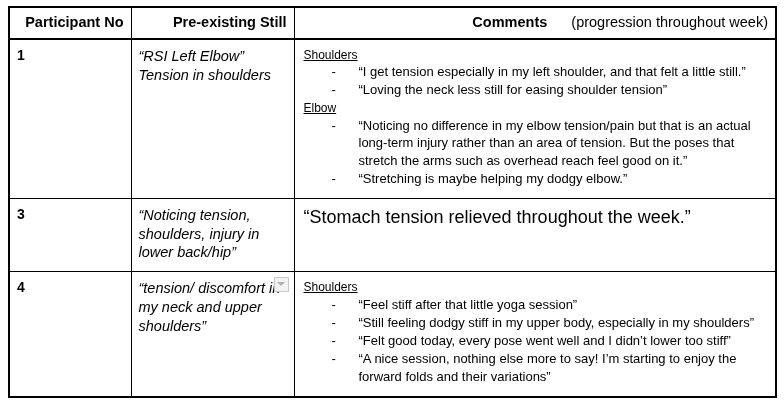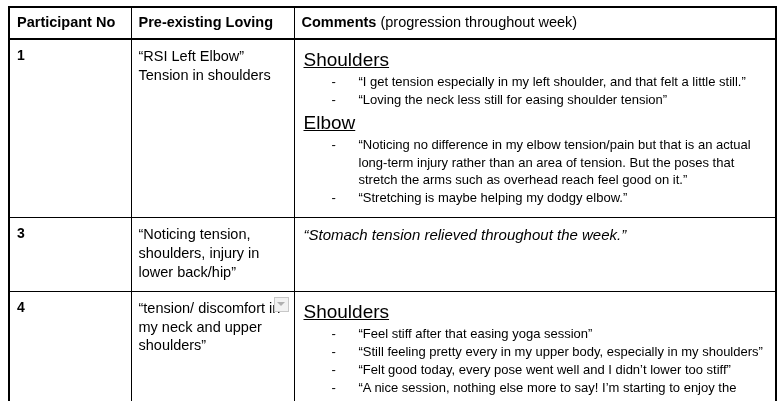--- a/index.html
+++ b/index.html
@@ -41,65 +41,66 @@
   table.injury-table {
     border: 2px solid #000000;
   }
 
   col.col-no      { width: 122px; }
   col.col-injury  { width: 163px; }
   col.col-comment { width: 482px; }
 
   thead th {
     border-bottom: 2px solid #000000 !important;
-    text-align: left;
+    text-align: right;
     vertical-align: middle;
     padding: 6px 7px 7px 7px;
     font-weight: bold;
     font-size: 14.5px;
     line-height: 1.15;
     white-space: nowrap;
   }
   thead th .hdr-normal {
     font-weight: normal;
+    margin-left: 20px;
   }
 
   tbody td {
     vertical-align: top;
     padding: 7px 7px 9px 7px;
   }
 
   td.cell-no {
     font-weight: bold;
     font-size: 14px;
     line-height: 1.2;
   }
 
   td.cell-injury {
     font-size: 14.5px;
     line-height: 1.3;
     position: relative;
+    font-style: italic;
   }
 
   td.cell-comment {
     font-size: 13px;
     line-height: 1.32;
     padding-left: 9px;
   }
 
   
   .comment-plain {
-    font-size: 15px;
+    font-size: 18px;
     line-height: 1.3;
-    font-style: italic;
   }
 
   .group-title {
     text-decoration: underline;
-    font-size: 19px;
+    font-size: 12px;
     line-height: 1.38;
     margin: 0;
   }
 
   ul.bullets {
     list-style: none;
     margin: 0 0 1px 0;
     padding: 0;
   }
   ul.bullets li {
@@ -142,21 +143,21 @@
 <div class="sheet">
   <table class="injury-table">
     <colgroup>
       <col class="col-no">
       <col class="col-injury">
       <col class="col-comment">
     </colgroup>
     <thead>
       <tr>
         <th>Participant No</th>
-        <th>Pre-existing Loving</th>
+        <th>Pre-existing Still</th>
         <th><span>Comments</span> <span class="hdr-normal">(progression throughout week)</span></th>
       </tr>
     </thead>
     <tbody>
 
       <tr>
         <td class="cell-no">1</td>
         <td class="cell-injury">“RSI Left Elbow” Tension in shoulders</td>
         <td class="cell-comment">
           <div class="group-title">Shoulders</div>
@@ -179,22 +180,22 @@
           <div class="comment-plain">“Stomach tension relieved throughout the week.”</div>
         </td>
       </tr>
 
       <tr>
         <td class="cell-no">4</td>
         <td class="cell-injury"><span>“tension/ discomfort in my neck and upper shoulders”</span><span class="anchor-artifact"></span></td>
         <td class="cell-comment">
           <div class="group-title">Shoulders</div>
           <ul class="bullets">
-            <li><span class="dash">-</span><span>“Feel stiff after that easing yoga session”</span></li>
-            <li><span class="dash">-</span><span>“Still feeling pretty every in my upper body, especially in my shoulders”</span></li>
+            <li><span class="dash">-</span><span>“Feel stiff after that little yoga session”</span></li>
+            <li><span class="dash">-</span><span>“Still feeling dodgy stiff in my upper body, especially in my shoulders”</span></li>
             <li><span class="dash">-</span><span>“Felt good today, every pose went well and I didn’t lower too stiff”</span></li>
             <li><span class="dash">-</span><span>“A nice session, nothing else more to say! I’m starting to enjoy the forward folds and their variations”</span></li>
           </ul>
         </td>
       </tr>
 
     </tbody>
   </table>
 </div>
 

